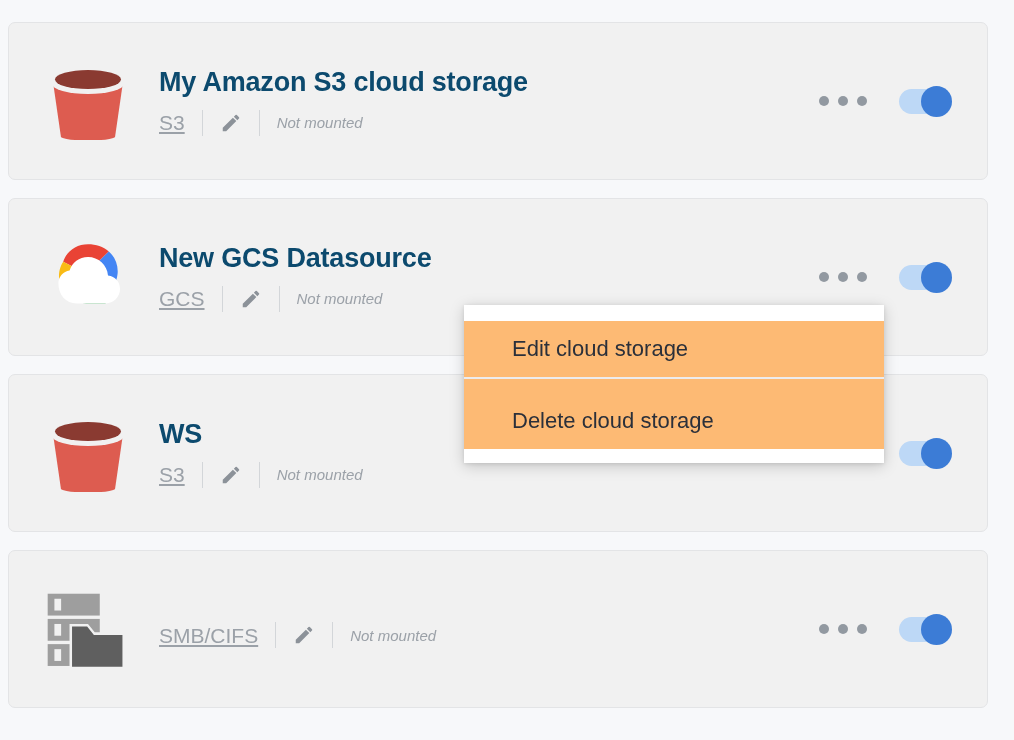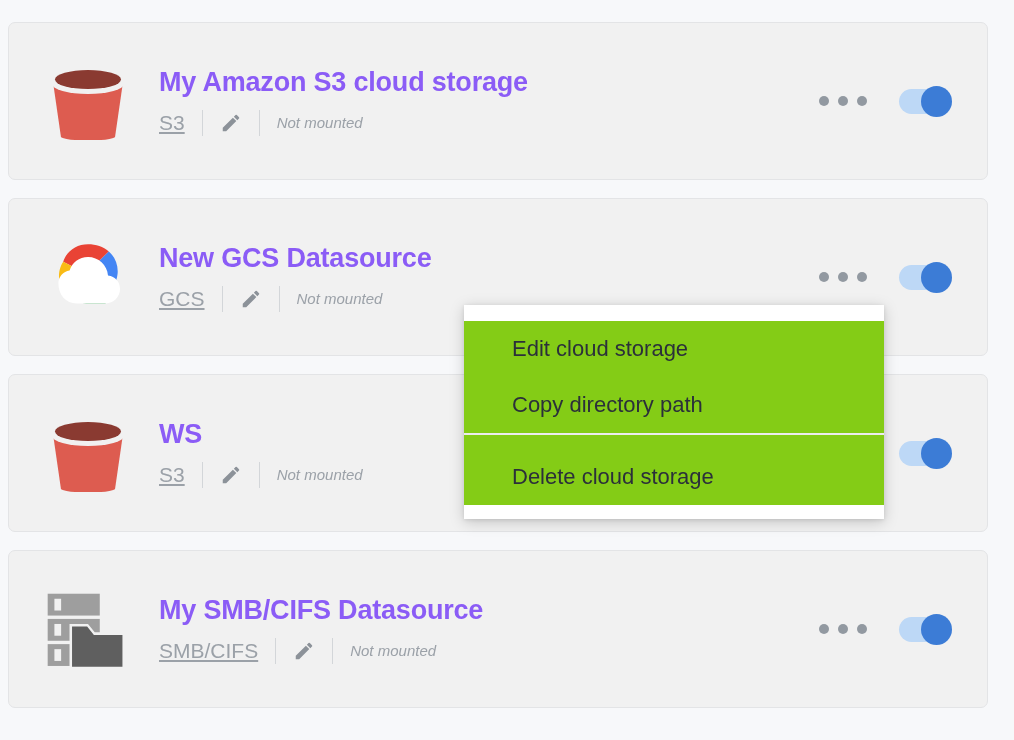--- a/index.html
+++ b/index.html
@@ -91,21 +91,21 @@
   
   .card-text {
     flex: 1 1 auto;
     padding-left: 28px;
     min-width: 0;
   }
 
   .card-title {
     font-size: 27px;
     font-weight: bold;
-    color: #8b5cf6;
+    color: #0c4a6e;
     letter-spacing: -0.2px;
     line-height: 1.15;
     white-space: nowrap;
   }
 
   .card-meta {
     margin-top: 12px;
     display: flex;
     align-items: center;
     height: 24px;
@@ -195,21 +195,21 @@
     position: absolute;
     left: 464px;
     top: 305px;
     width: 420px;
     background: #ffffff;
     box-shadow: 0 3px 14px rgba(0,0,0,0.18), 0 1px 4px rgba(0,0,0,0.10);
     z-index: 50;
     padding: 16px 0 14px 0;
   }
 
-  .menu-group { background: #84cc16; }
+  .menu-group { background: #fdba74; }
 
   .menu-item {
     height: 56px;
     display: flex;
     align-items: center;
     padding-left: 48px;
     font-size: 22px;
     color: #2b303a;
     cursor: pointer;
     white-space: nowrap;
@@ -346,21 +346,20 @@
           <rect x="2" y="38" width="62" height="26" fill="#9e9e9e"></rect>
           <rect x="10" y="44" width="8" height="14" fill="#f1f1f1"></rect>
           <rect x="2" y="68" width="38" height="26" fill="#9e9e9e"></rect>
           <rect x="10" y="74" width="8" height="14" fill="#f1f1f1"></rect>
           <path d="M28 44 h22 l8 10 h38 v44 h-68 Z" fill="#f1f1f1"></path>
           <path d="M31 47 h18 l8 10 h34 v38 h-60 Z" fill="#5f5f5f"></path>
         </svg>
       </div>
     </div>
     <div class="card-text">
-      <div class="card-title">My SMB/CIFS Datasource</div>
       <div class="card-meta">
         <span class="meta-type">SMB/CIFS</span>
         <span class="meta-sep"></span>
         <span class="edit-pencil">
           <svg viewBox="0 0 24 24" width="22" height="22" fill="#8c9299">
               <path d="M3 17.25V21h3.75L17.81 9.94l-3.75-3.75L3 17.25zM20.71 7.04a1 1 0 0 0 0-1.41l-2.34-2.34a1 1 0 0 0-1.41 0l-1.83 1.83 3.75 3.75 1.83-1.83z"></path>
             </svg>
         </span>
         <span class="meta-sep"></span>
         <span class="meta-status">Not mounted</span>
@@ -377,20 +376,19 @@
           <span class="knob"></span>
       </div>
     </div>
   </div>
 
 </div>
 
 <div id="context-menu">
   <div class="menu-group">
     <div class="menu-item">Edit cloud storage</div>
-    <div class="menu-item">Copy directory path</div>
   </div>
   <div class="menu-divider"></div>
   <div class="menu-divider"></div>
   <div class="menu-group menu-group-pad-top">
     <div class="menu-item">Delete cloud storage</div>
   </div>
 </div>
 
 </body></html>

